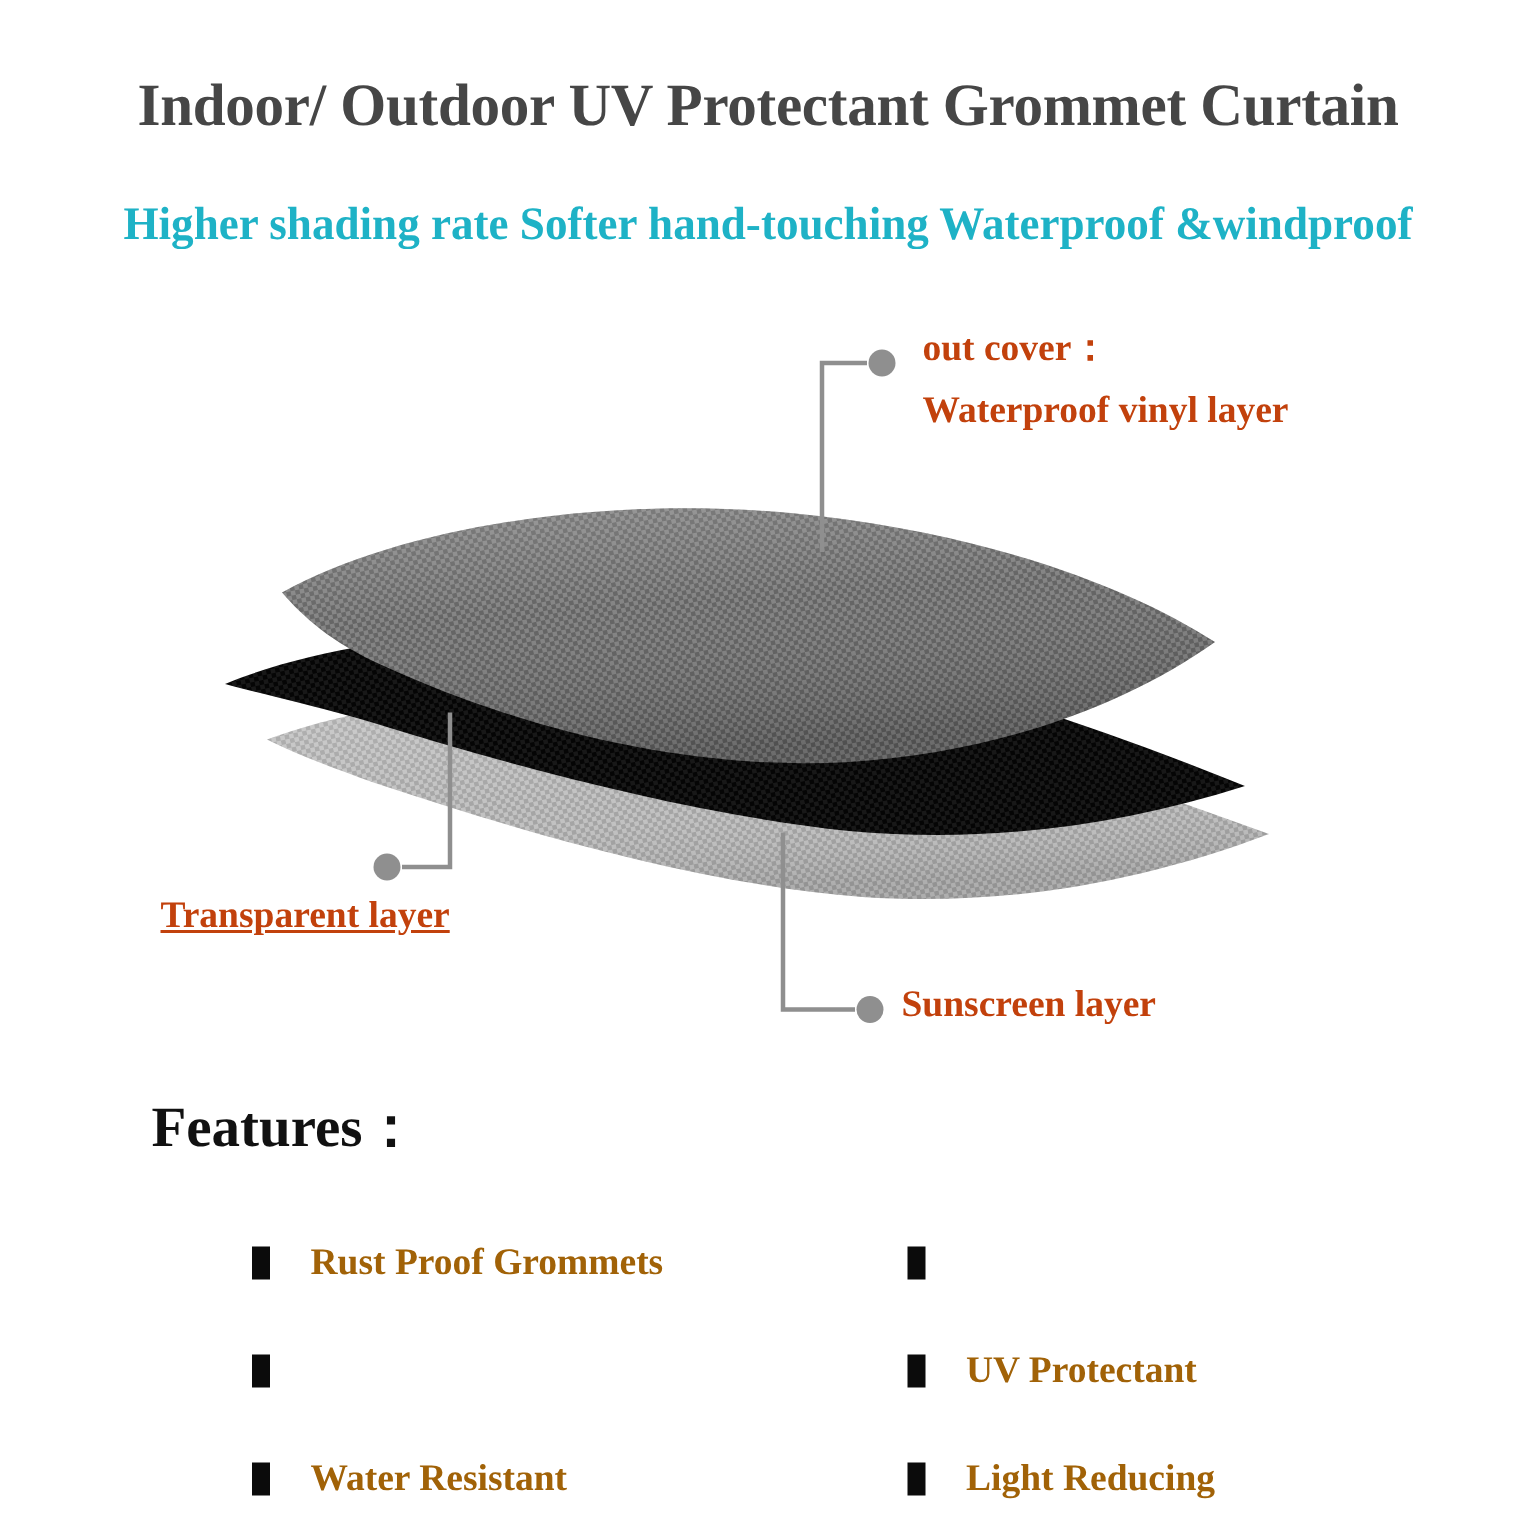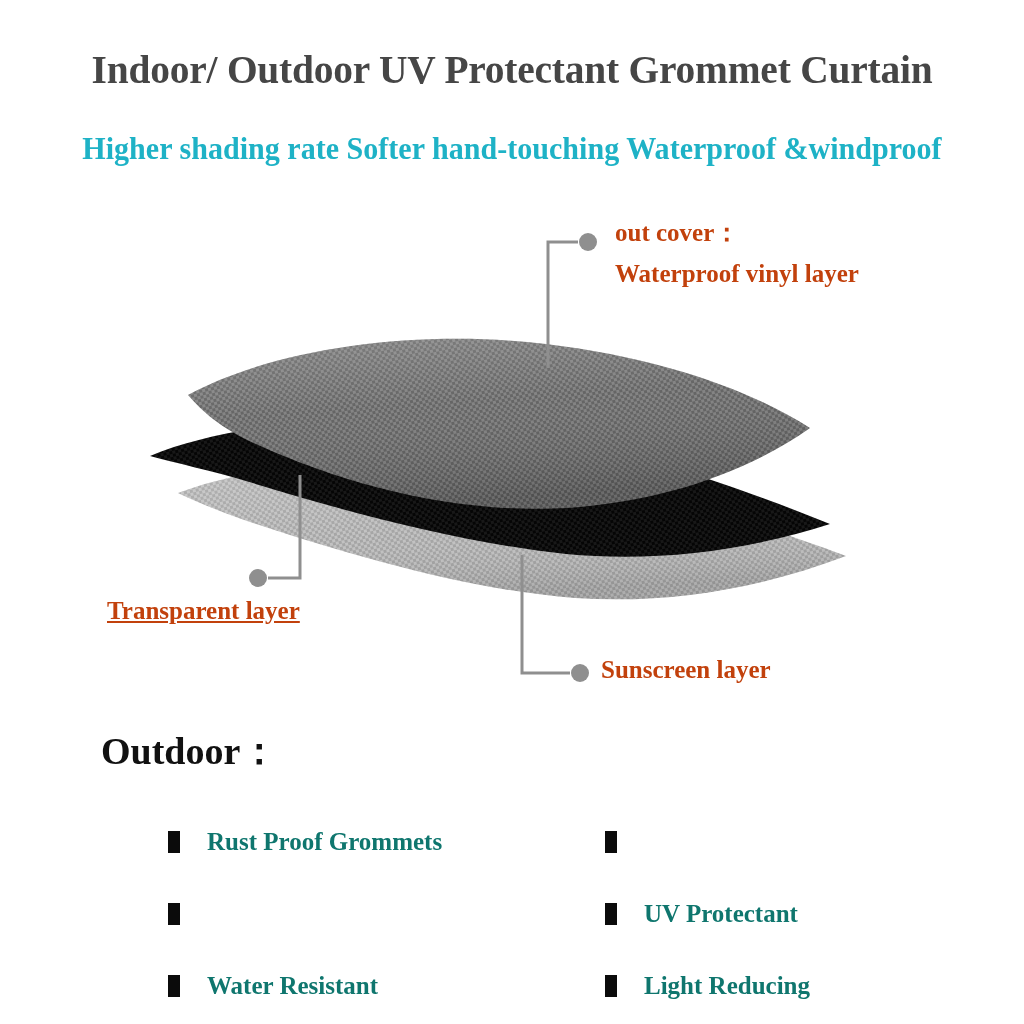--- a/index.html
+++ b/index.html
@@ -130,21 +130,21 @@
     width: 12px;
     height: 22px;
     background: #0b0b0b;
     flex: 0 0 auto;
     margin-right: 27px;
   }
   .feature-label {
     font-family: "Liberation Serif", "DejaVu Serif", serif;
     font-weight: bold;
     font-size: 25px;
-    color: #0f766e;
+    color: #a16207;
   }
 </style>
 </head>
 <body>
 
 <div id="page">
 
   <div class="title">Indoor/ Outdoor UV Protectant Grommet Curtain</div>
 
   <div class="subtitle">Higher shading rate Softer hand-touching Waterproof &amp;windproof</div>
@@ -245,21 +245,21 @@
 
   <div class="callout callout-out-cover">
     <div>out cover：</div>
     <div>Waterproof vinyl layer</div>
   </div>
 
   <div class="callout callout-transparent">Transparent layer</div>
 
   <div class="callout callout-sunscreen">Sunscreen layer</div>
 
-  <div class="features-heading">Outdoor：</div>
+  <div class="features-heading">Features：</div>
 
   <div class="features-grid">
 
     <div class="feature-col col-left">
       <div class="feature-item">
         <span class="bullet"></span>
         <span class="feature-label">Rust Proof Grommets</span>
       </div>
       <div class="feature-item">
         <span class="bullet"></span>

